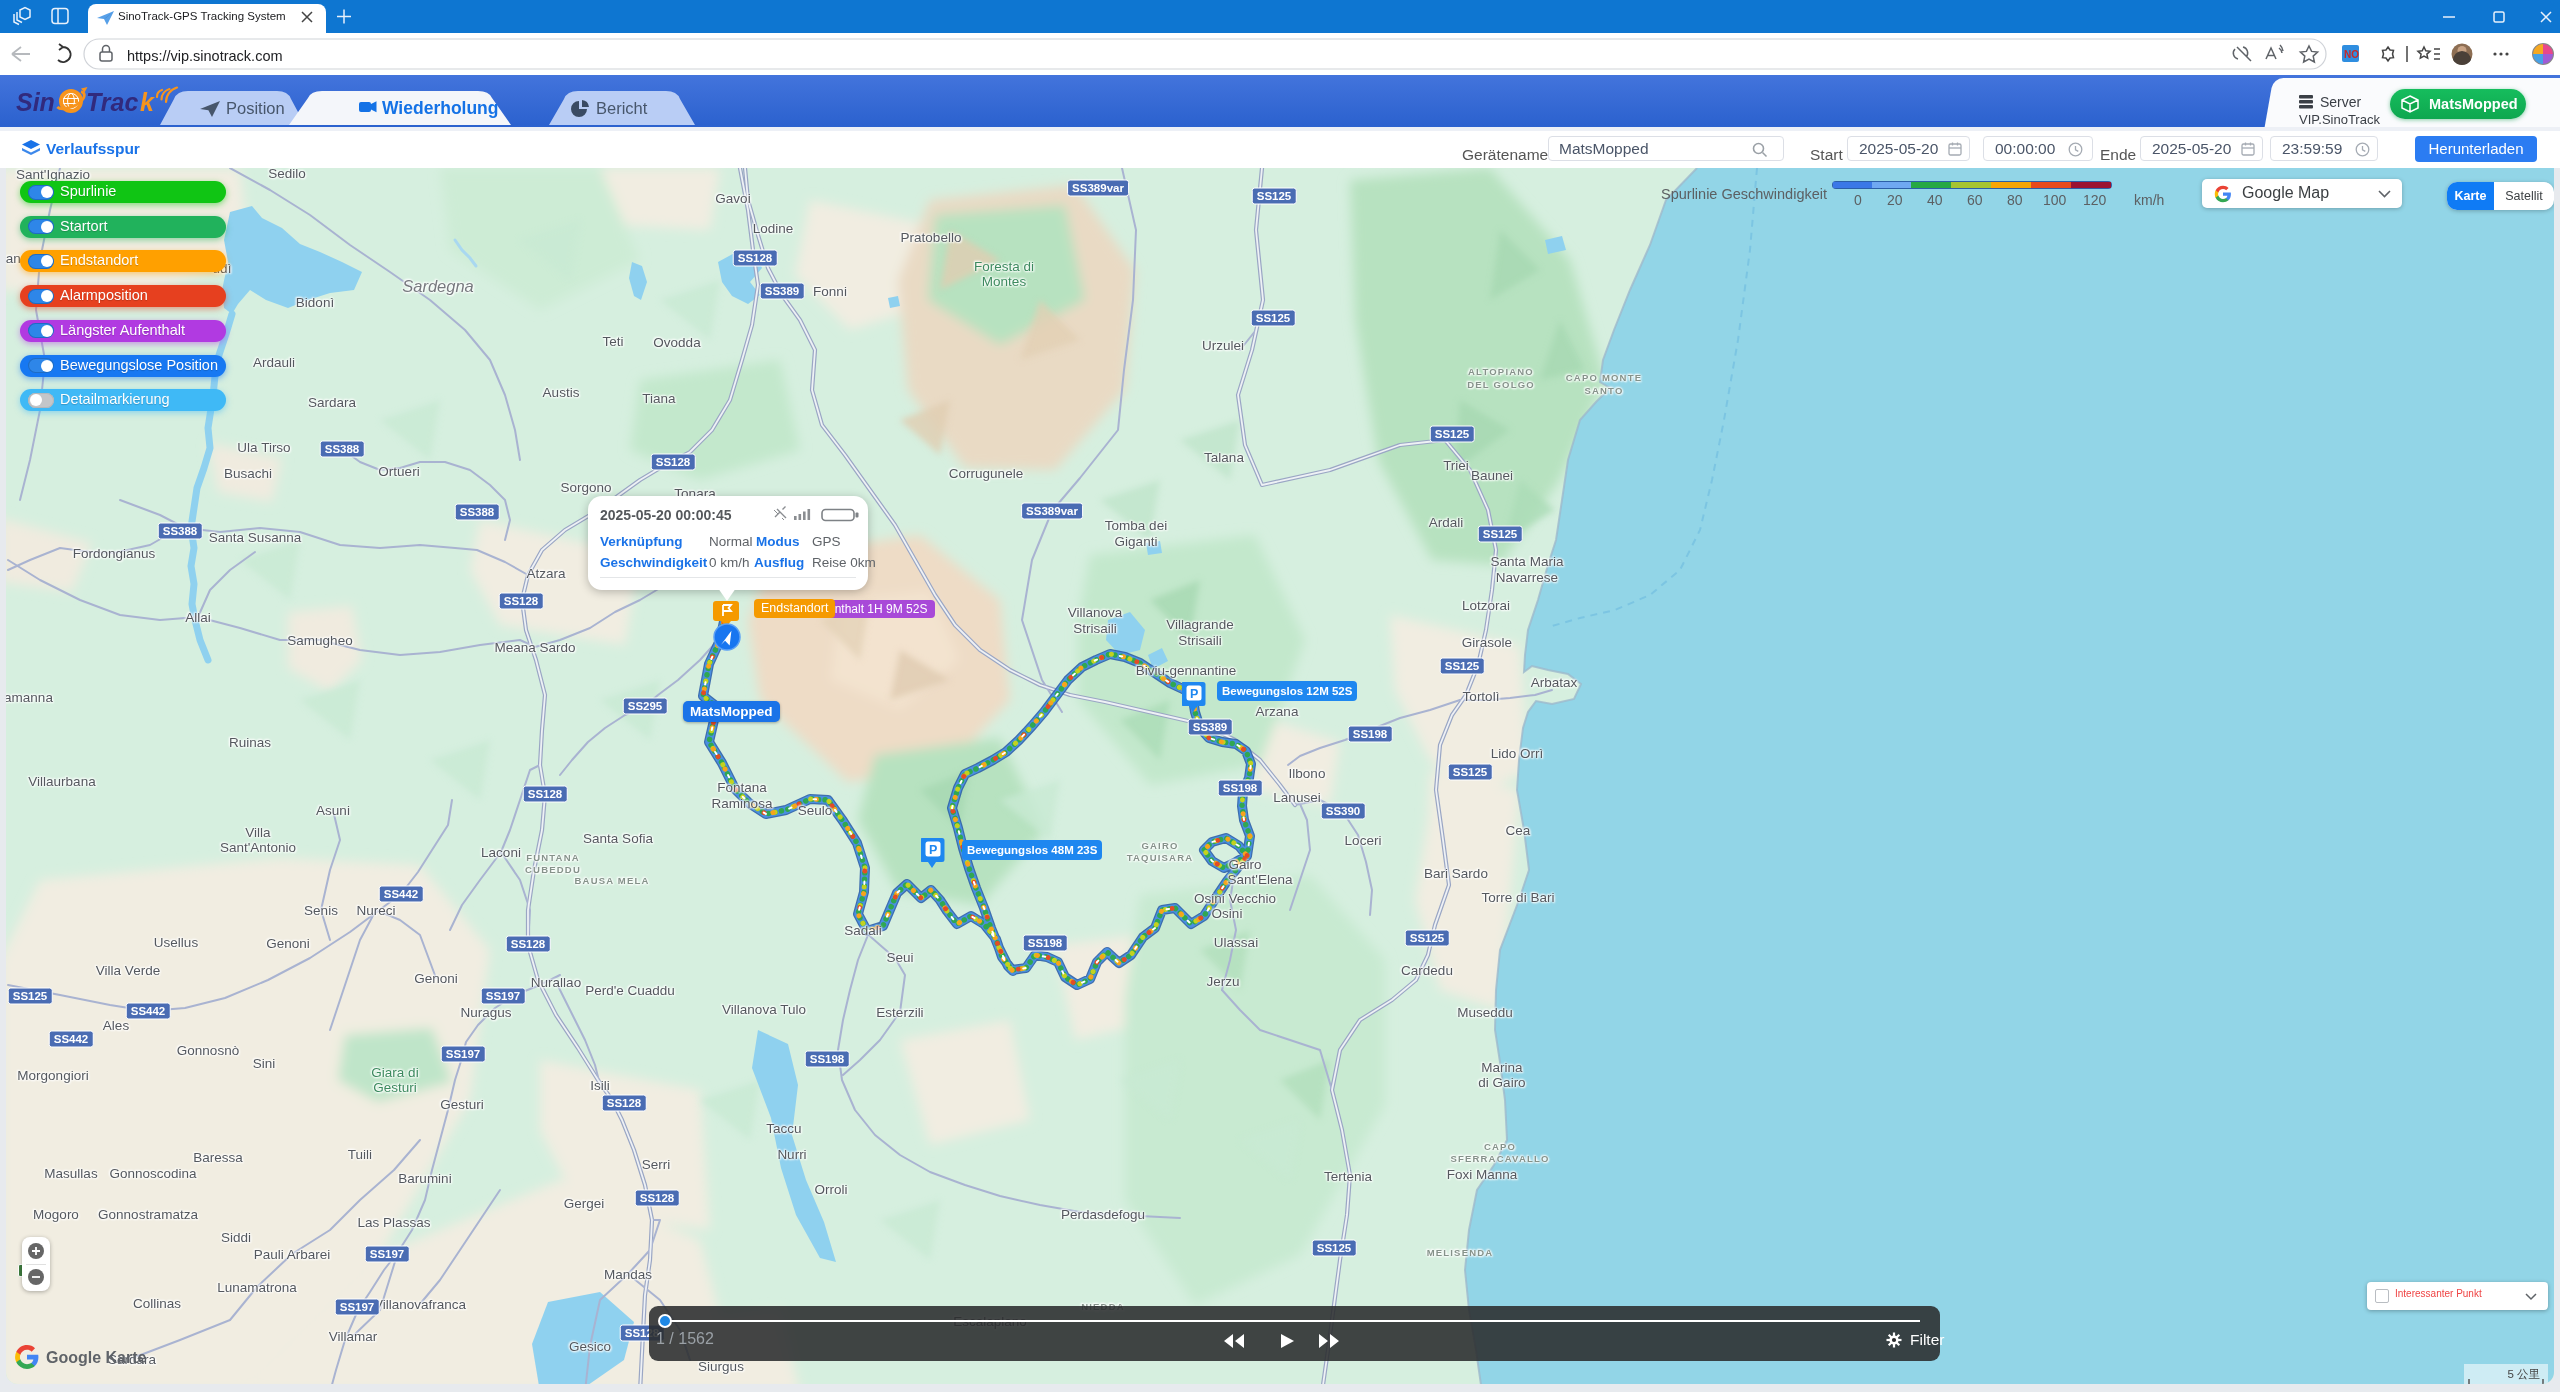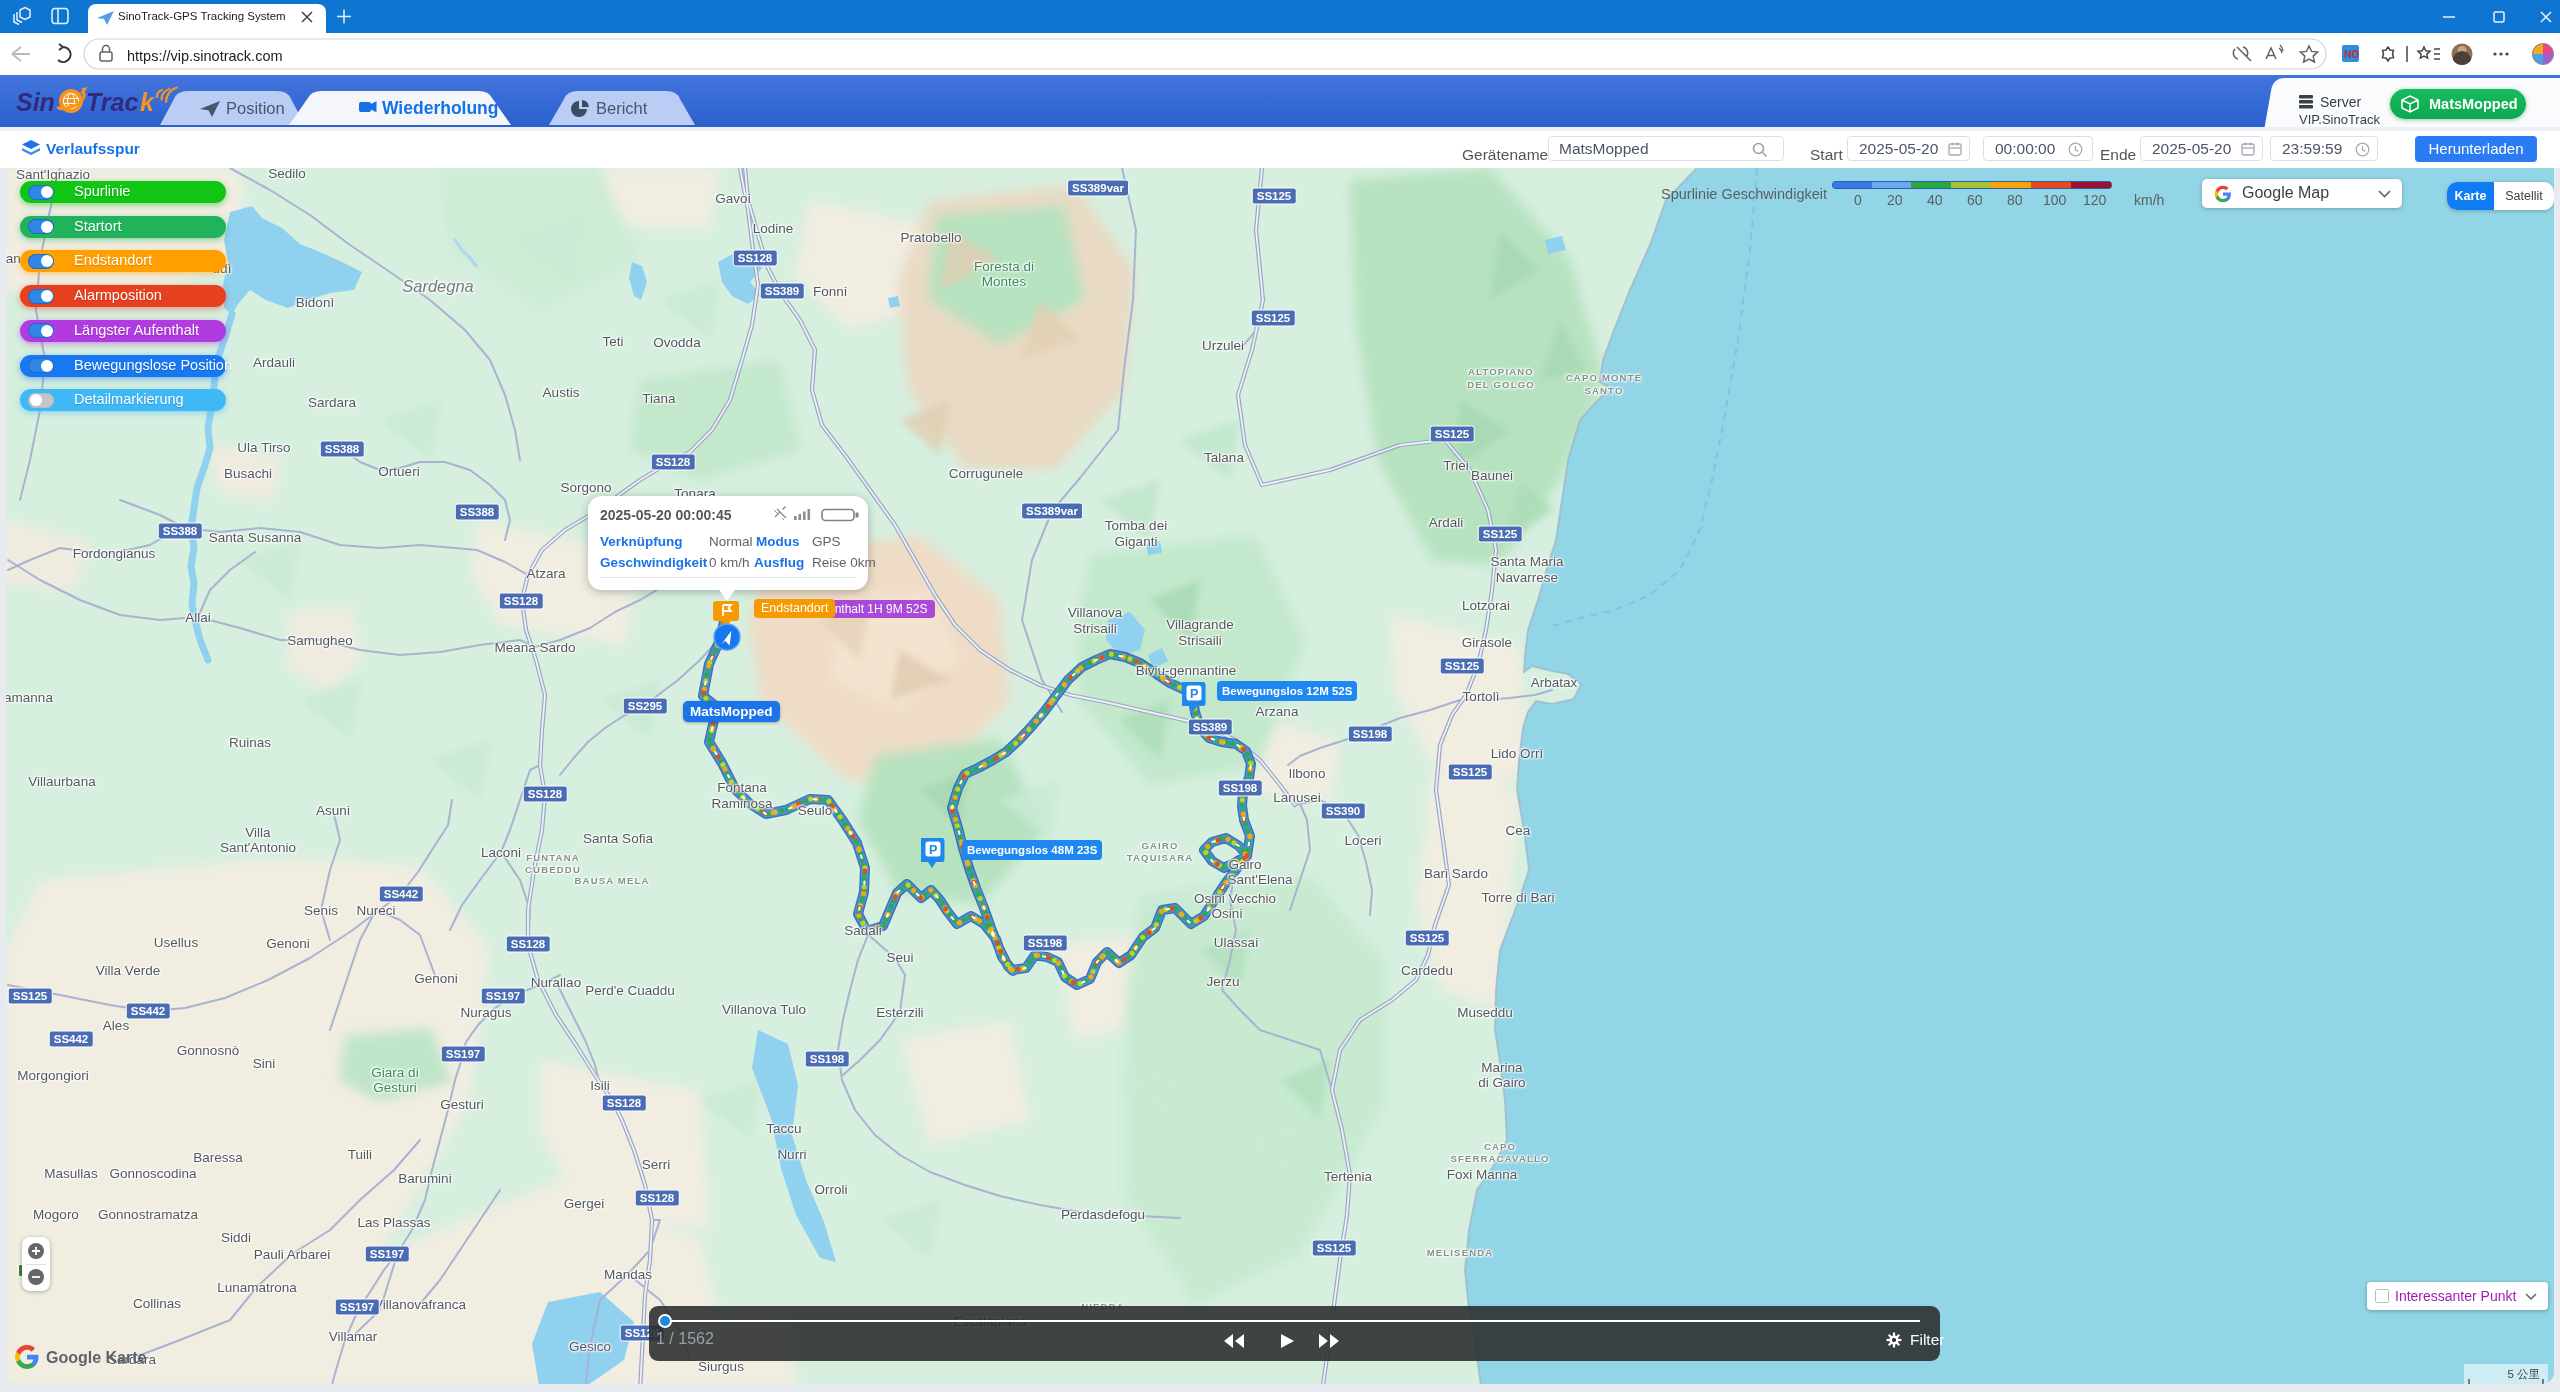--- a/index.html
+++ b/index.html
@@ -7,21 +7,21 @@
 #titlebar{position:absolute;left:0;top:0;width:2560px;height:33px;background:#0e76d1}
 #urlrow{position:absolute;left:0;top:33px;width:2560px;height:42px;background:#fff}
 #appheader{position:absolute;left:0;top:75px;width:2560px;height:52px;background:linear-gradient(#4374dc,#2b61ce)}
 #hstrip{position:absolute;left:0;top:127px;width:2560px;height:4px;background:#edf0f6}
 #toolbar{position:absolute;left:0;top:131px;width:2560px;height:37px;background:#fff}
 .inp{position:absolute;top:136px;height:25px;border:1px solid #dcdfe6;border-radius:4px;background:#fff;color:#4a5568;font-size:15.5px;line-height:23px}
 #maparea{position:absolute;left:6px;top:168px;width:2548px;height:1216px;background:#d6efdf;border-radius:0 0 12px 12px;overflow:hidden}
 .pill{position:absolute;left:14px;width:206px;height:22px;border-radius:11px;color:#fff;font-size:14.5px;line-height:21px;z-index:5}
 .sw{position:absolute;left:8px;top:3.5px;width:26px;height:15px;border-radius:8px;background:#2e86e8;box-shadow:inset 0 0 0 1px rgba(0,60,130,.35)}
 .knob{position:absolute;top:1.5px;width:12px;height:12px;border-radius:50%;background:#fff}
-.lbl{position:absolute;left:54px;top:0;white-space:nowrap;text-shadow:0 1px 1px rgba(0,0,0,.2)}
+.lbl{position:absolute;left:40px;top:0;white-space:nowrap;text-shadow:0 1px 1px rgba(0,0,0,.2)}
 .ml{position:absolute;color:#54585e;font-size:13.5px;white-space:nowrap;transform:translate(-50%,-50%);text-shadow:0 0 2px #fff,0 0 3px #fff,1px 1px 2px #fff,-1px -1px 2px #fff;z-index:3}
 .mlg{color:#3d8a5f}
 .mlu{font-size:9.5px;letter-spacing:1.2px;color:#85928a;font-weight:bold}
 .badge{position:absolute;transform:translate(-50%,-50%);background:#4a6cb3;color:#fff;font-size:11.5px;font-weight:bold;padding:1px 4px 2px;border-radius:3px;border:1px solid #fff;white-space:nowrap;z-index:4;line-height:12px}
 svg text{font-family:"Liberation Sans",sans-serif}
 </style></head><body>
 <div id="page">
 
 <div id="titlebar"></div>
 <svg class="abs" style="left:0;top:0" width="2560" height="33">
@@ -655,21 +655,21 @@
             <rect x="0.5" y="6.9" width="4" height="2.2" transform="rotate(45 8 8)"></rect>
             <rect x="11.5" y="6.9" width="4" height="2.2" transform="rotate(45 8 8)"></rect>
           </g>
         </g>
  <circle cx="8" cy="8" r="2.1" fill="#2a2c2d"></circle>
       </svg>
 <div class="abs" style="left:1904px;top:1163px;font-size:15.5px;color:#fff;z-index:10">Filter</div>
 
 <div class="abs" style="left:2361px;top:1114px;width:181px;height:28px;background:#fff;border-radius:4px;box-shadow:0 1px 4px rgba(0,0,0,.3);z-index:9">
  <div style="position:absolute;left:8px;top:7px;width:14px;height:14px;border:1.5px solid #b9bdc2;border-radius:2px"></div>
- <span style="position:absolute;left:28px;top:6px;font-size:14px;color:#a21caf">Interessanter Punkt</span>
+ <span style="position:absolute;left:28px;top:6px;font-size:10px;color:#ef4444">Interessanter Punkt</span>
  <svg style="position:absolute;left:158px;top:11px" width="12" height="8">
           <path d="M1 1 l5 5 5 -5" stroke="#5f6368" stroke-width="1.5" fill="none"></path>
         </svg>
 </div>
 <div class="abs" style="left:2458px;top:1196px;width:84px;height:22px;background:rgba(255,255,255,.55);z-index:9"></div>
 <div class="abs" style="left:2470px;top:1199px;font-size:11.5px;color:#454545;z-index:10;width:64px;text-align:right">5 公里</div>
 <svg class="abs" style="left:2460px;top:1211px;z-index:10" width="80" height="8">
         <path d="M3 0 v6 h74 v-6" stroke="#555" stroke-width="1.5" fill="none"></path>
       </svg>
 <div class="abs" style="left:16px;top:1069px;width:28px;height:54px;background:#fff;border-radius:8px;box-shadow:0 1px 4px rgba(0,0,0,.3);z-index:9">

